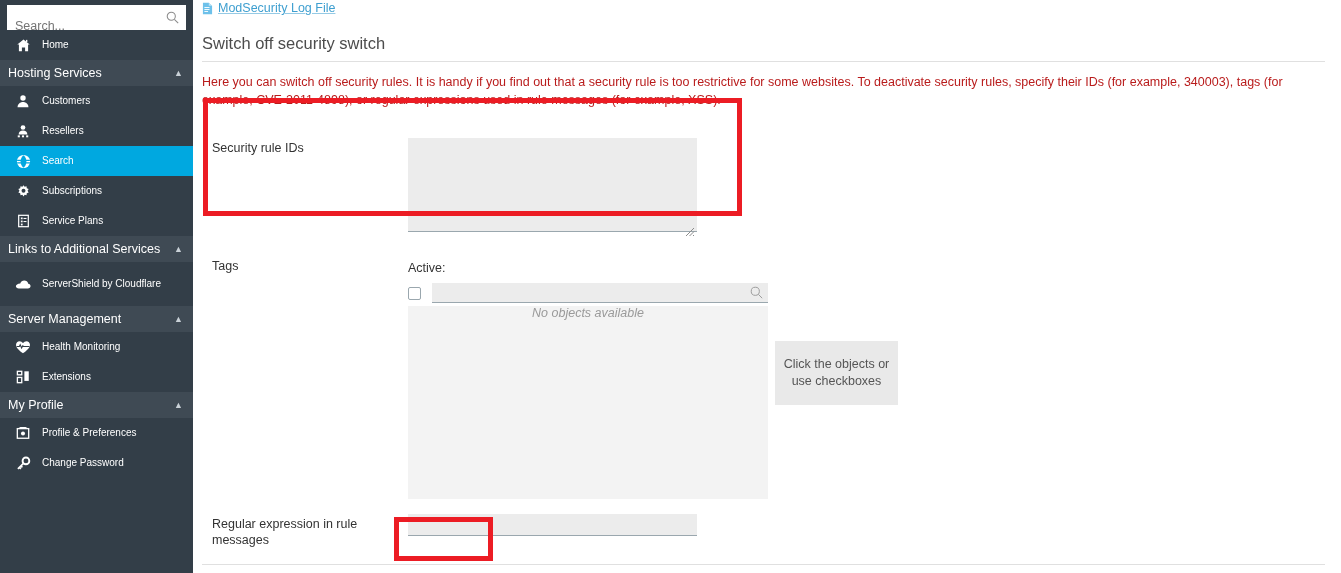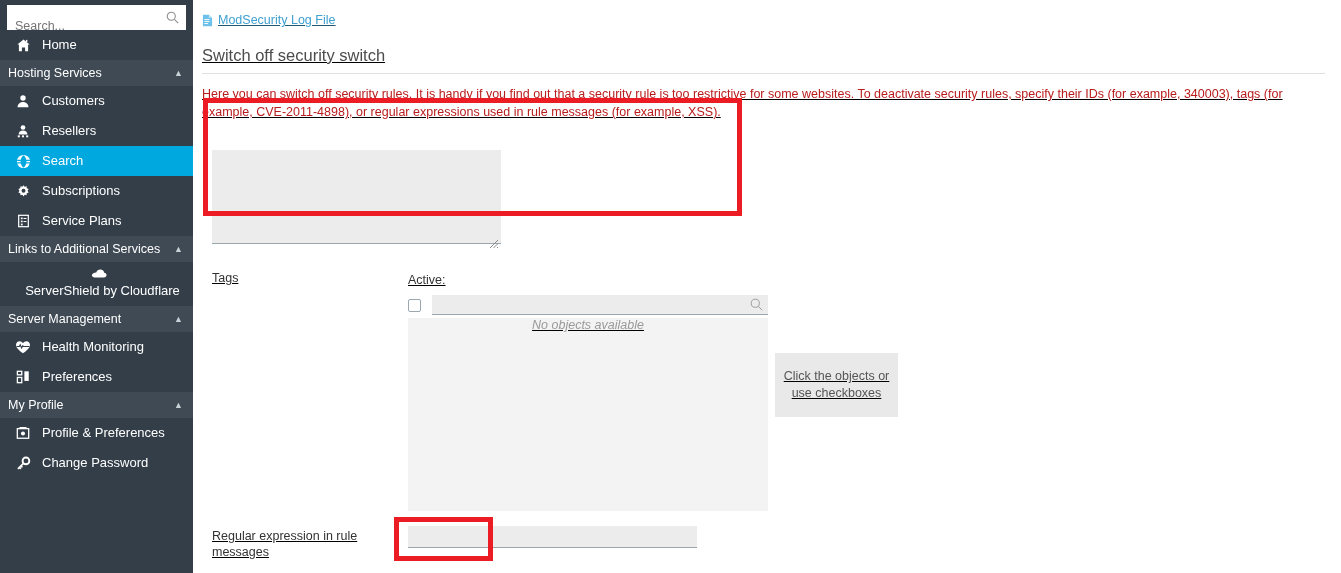--- a/index.html
+++ b/index.html
@@ -47,42 +47,41 @@
     padding: 0 10px 0 8px;
     display: flex; align-items: center; justify-content: space-between;
     cursor: pointer;
   }
   .sec-header .caret { font-size: 9px; color: #c9d1d7; line-height: 1; }
 
   .nav-item {
     height: 30px;
     display: flex; align-items: center;
     color: #ffffff;
-    font-size: 13px;
+    font-size: 10px;
     padding-left: 12px;
     cursor: pointer;
   }
-  .nav-item.tall { height: 44px; align-items: center; flex-direction: column; }
+  .nav-item.tall { height: 44px; align-items: center; }
   .nav-item.active { background: #00a8e0; }
   .nav-item .ico {
     width: 22px; flex: 0 0 22px;
     display: inline-flex; align-items: center; justify-content: center;
     margin-right: 8px;
   }
   .nav-item .lbl { line-height: 1.15; }
 
   
   #main {
     flex: 1 1 auto;
     height: 573px;
     background: #ffffff;
     position: relative;
-    padding: 12px 16px 0 9px;
+    padding: 0 16px 0 9px;
     overflow: hidden;
-    text-decoration: underline;
   }
 
   .crumb-link {
     display: flex; align-items: center;
     color: #3e9fd0;
     font-size: 12.5px;
     padding-top: 1px;
     width: max-content;
     cursor: pointer;
   }
@@ -329,21 +328,21 @@
       <span class="lbl">Health Monitoring</span>
     </div>
     <div class="nav-item">
       <span class="ico">
         <svg width="15" height="14" viewBox="0 0 16 16">
             <rect x="1" y="1.5" width="5" height="4" fill="none" stroke="#fff" stroke-width="1.5"></rect>
             <rect x="1" y="8.5" width="5" height="6" fill="none" stroke="#fff" stroke-width="1.5"></rect>
             <rect x="9" y="1.5" width="5" height="11" fill="#fff"></rect>
           </svg>
       </span>
-      <span class="lbl">Preferences</span>
+      <span class="lbl">Extensions</span>
     </div>
 
     <div class="sec-header">
       <span>My Profile</span>
       <span class="caret">▲</span>
     </div>
     <div class="nav-item">
       <span class="ico">
         <svg width="14" height="14" viewBox="0 0 16 16">
             <rect x="1.5" y="3" width="13" height="11" fill="none" stroke="#fff" stroke-width="1.5"></rect>
@@ -380,20 +379,21 @@
       <span class="txt">ModSecurity Log File</span>
     </a>
 
     <h1 class="page-title">Switch off security switch</h1>
 
     <p class="desc">Here you can switch off security rules. It is handy if you find out that a security rule is too restrictive for some websites. To deactivate security rules, specify their IDs (for example, 340003), tags (for example, CVE-2011-4898), or regular expressions used in rule messages (for example, XSS).</p>
 
     <div class="form-area">
 
       <div class="row" style="padding:13px 0 0 10px;">
+        <div class="row-label">Security rule IDs</div>
         <div class="ta-wrap">
           <textarea class="ta" style=""></textarea>
           <span class="ta-grip">
             <svg width="10" height="10" viewBox="0 0 10 10">
                 <path d="M9 1 1 9M9 4.5 4.5 9M9 8 8 9" stroke="#8b8b8b" stroke-width="1" fill="none"></path>
               </svg>
           </span>
         </div>
       </div>
 

